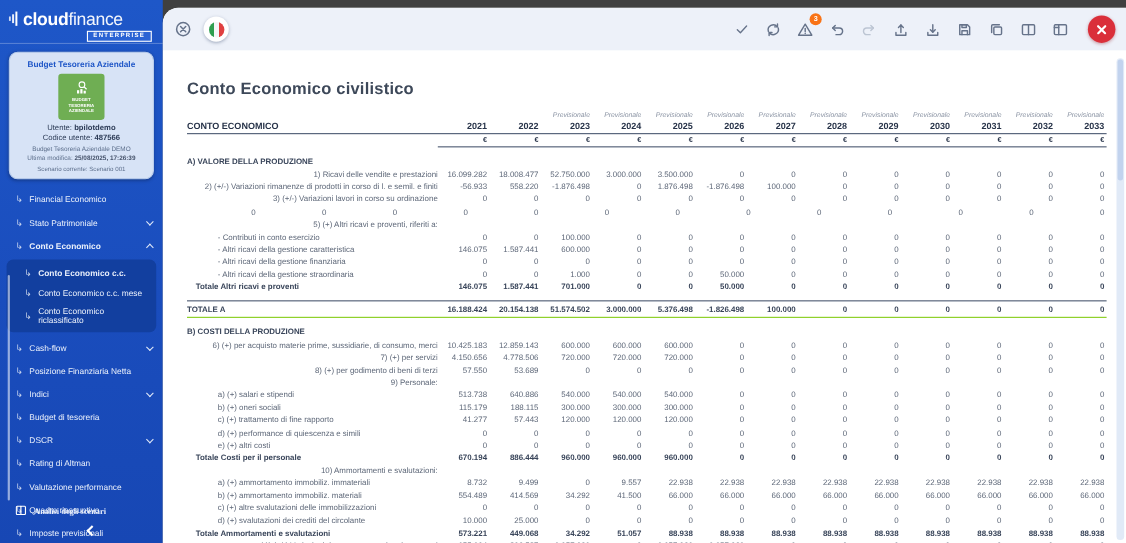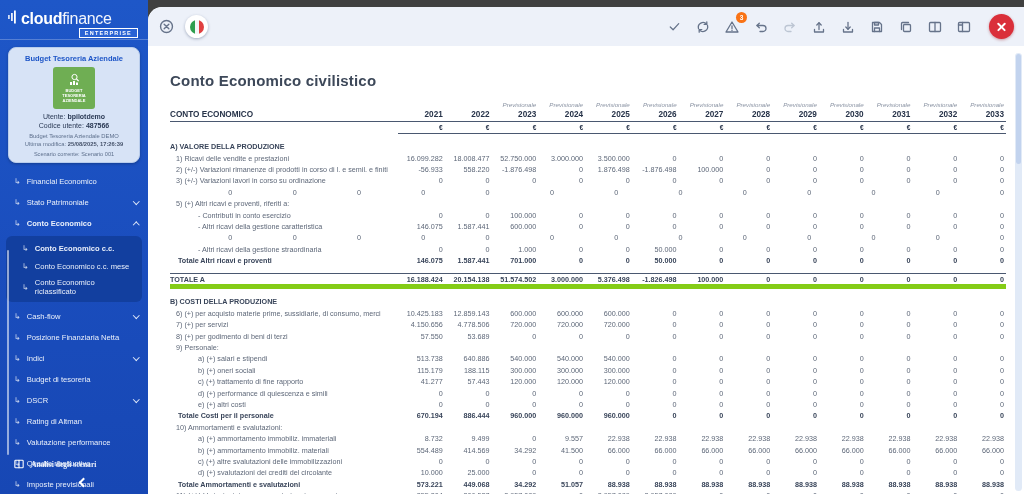--- a/index.html
+++ b/index.html
@@ -89,25 +89,25 @@
   .prev-row .tcell { font-size:6.2px; font-style:italic; color:#8a93a3; }
   .year-row { height:13px; }
   .year-row .tcell, .year-row .tlabel { font-size:8.2px; font-weight:bold; color:#273349; }
   .euro-row { height:11px; }
   .euro-row .tcell { font-size:6.6px; font-weight:bold; color:#273349; }
   .rule-full { height:1px; background:#4a5870; }
   .rule-num { height:1px; background:#4a5870; margin-left:228px; }
   #table-body { padding-top:7px; }
   .trow.gap { margin-top:7px; }
   .trow.section .tlabel { font-weight:bold; color:#39455a; }
-  .trow.item .tlabel { padding-left:6px; }
+  .trow.item .tlabel { padding-left:6px;text-align:right; }
   .trow.sub .tlabel { padding-left:28px; }
   .trow.total .tlabel { padding-left:8px; }
   .trow.total .tlabel, .trow.total .tcell { font-weight:bold; color:#39455a; }
-  .trow.grandtotal { height:16px; border-top:1px solid #4a5870; border-bottom:5px solid #84cc16; }
+  .trow.grandtotal { height:16px; border-top:1px solid #4a5870; border-bottom:1px solid #84cc16; }
   .trow.grandtotal .tlabel, .trow.grandtotal .tcell { font-weight:bold; color:#39455a; }
 
   .vscroll { position:absolute; right:2px; top:46px; bottom:3px; width:7px;
     background:#e1eaf7; border-radius:4px; }
   .vscroll .thumb { position:absolute; top:1px; left:1px; width:5px; height:110px;
     background:#c2d3ee; border-radius:3px; cursor:pointer; }
 
   svg.ic { stroke:#66738a; fill:none; stroke-width:1.3; stroke-linecap:round; stroke-linejoin:round; }
   svg.ic.disabled { stroke:#bcc5d3; }
 </style>
@@ -502,20 +502,21 @@
               <div class="tcell">0</div>
               <div class="tcell">0</div>
               <div class="tcell">0</div>
               <div class="tcell">0</div>
               <div class="tcell">0</div>
               <div class="tcell">0</div>
               <div class="tcell">0</div>
               <div class="tcell">0</div>
             </div>
             <div class="trow sub">
+              <div class="tlabel">- Altri ricavi della gestione finanziaria</div>
               <div class="tcell">0</div>
               <div class="tcell">0</div>
               <div class="tcell">0</div>
               <div class="tcell">0</div>
               <div class="tcell">0</div>
               <div class="tcell">0</div>
               <div class="tcell">0</div>
               <div class="tcell">0</div>
               <div class="tcell">0</div>
               <div class="tcell">0</div>

